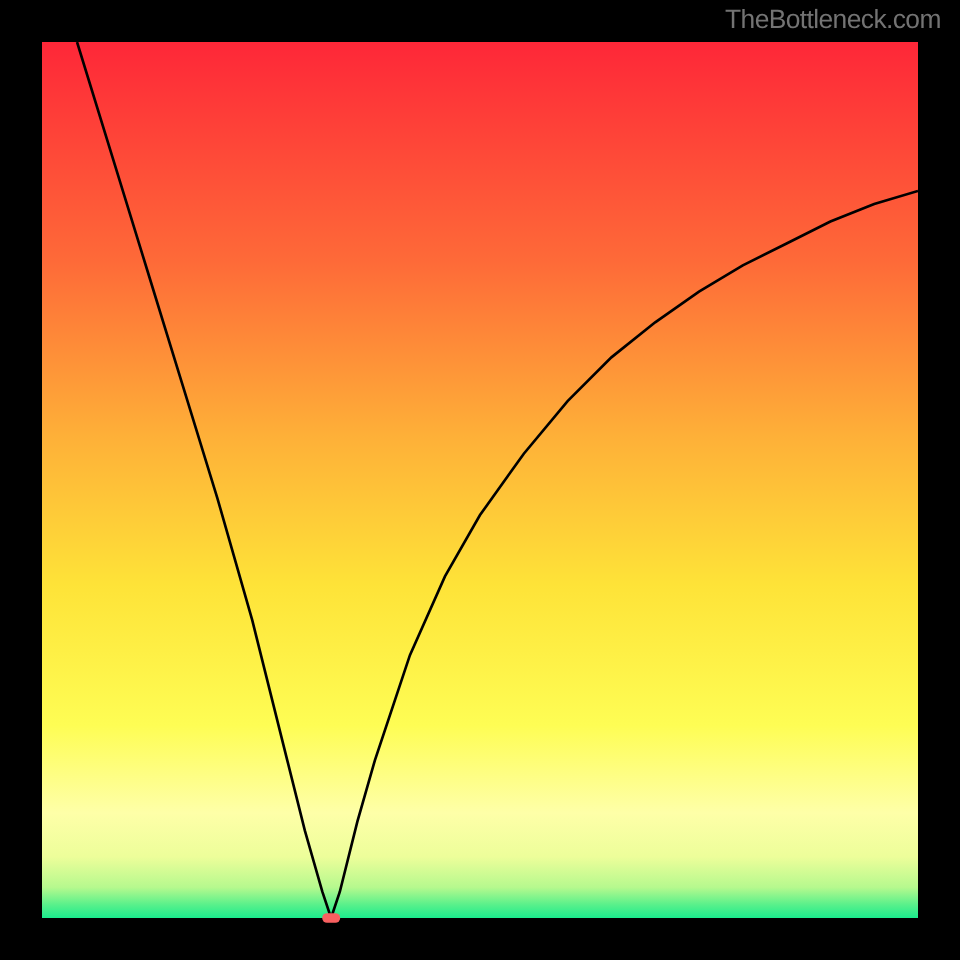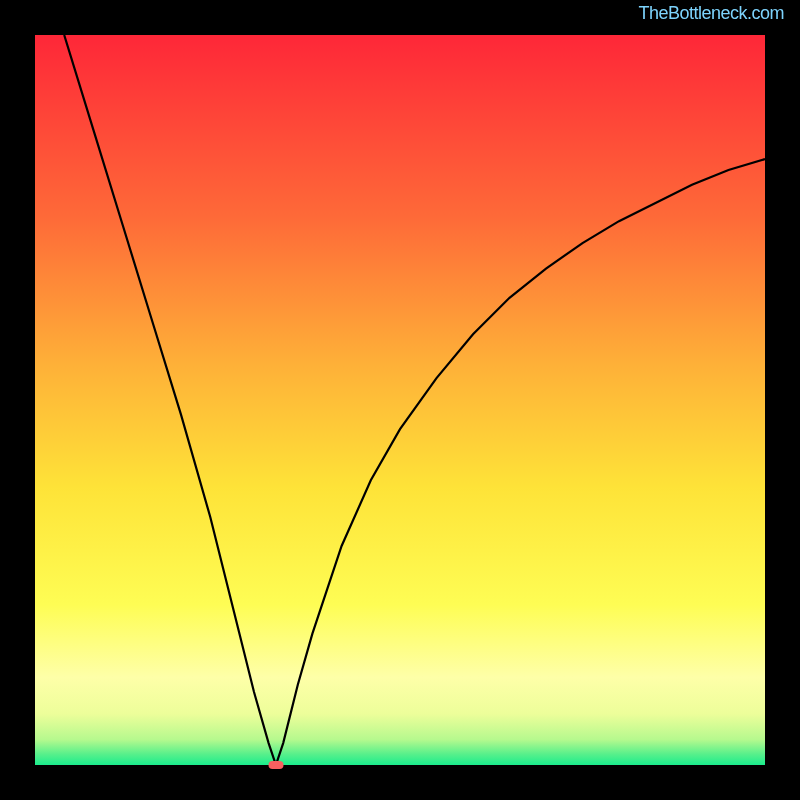--- a/index.html
+++ b/index.html
@@ -8,22 +8,22 @@
     height: 800px;
     background: #000;
     position: relative;
     overflow: hidden;
     font-family: Arial, sans-serif;
   }
   .watermark {
     position: absolute;
     top: 3px;
     right: 16px;
-    color: #7dd3fc;
-    font-size: 18px;
+    color: #737373;
+    font-size: 22px;
     font-weight: 500;
     z-index: 100;
     letter-spacing: -0.5px;
     margin-left: 11px;
   }
   .plot-area {
     position: absolute;
     left: 35px;
     top: 35px;
     width: 730px;

